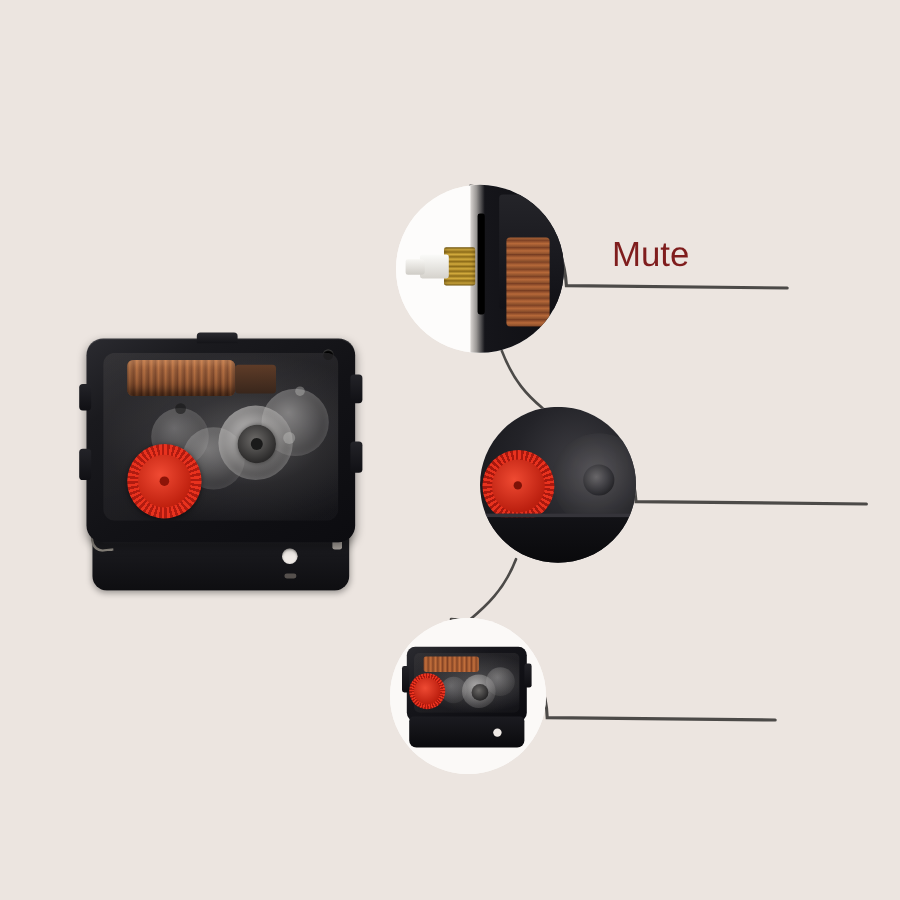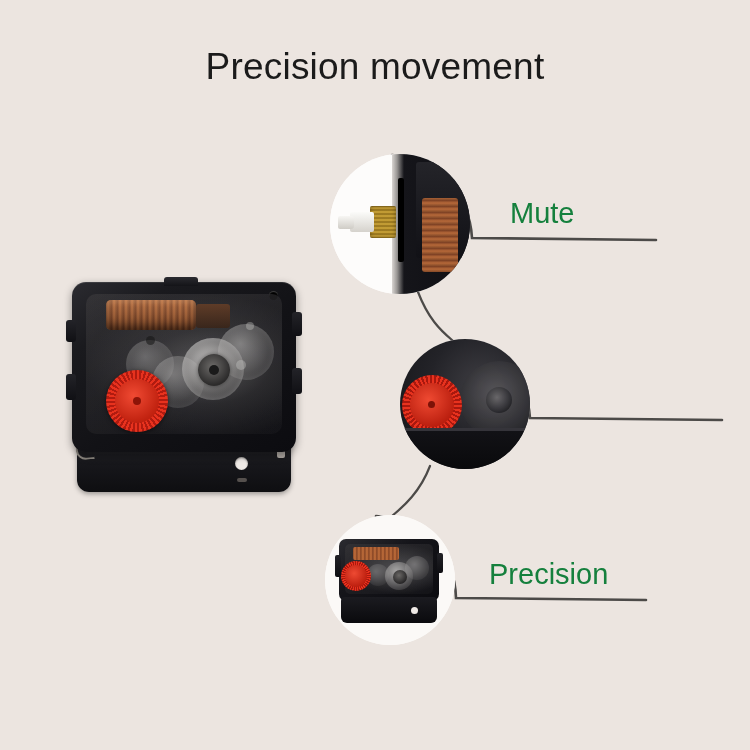--- a/index.html
+++ b/index.html
@@ -417,34 +417,33 @@
     position:absolute;
     left:0; top:0;
     width:750px; height:750px;
     pointer-events:none;
   }
 
   
   .label {
     position:absolute;
     font-size: 29px;
-    color: #15803d;
+    color: #7f1d1d;
     white-space: nowrap;
     font-weight: 400;
   }
   .lbl-mute   { left: 510px; top: 197px; }
   .lbl-energy { left: 551px; top: 378px; }
   .lbl-prec   { left: 489px; top: 558px; }
 </style>
 </head>
 <body>
 
 <div class="canvas">
 
-  <div class="title">Precision movement</div>
 
   <div class="product-main">
     <div class="mv-base">
       <div class="mv-base-hole"></div>
       <div class="mv-base-notch"></div>
       <div class="mv-base-wire"></div>
       <div class="mv-base-clip"></div>
     </div>
 
     <div class="mv-body">
@@ -521,15 +520,14 @@
       <div class="mini-red"></div>
       <div class="mini-base">
         <div class="mini-hole"></div>
       </div>
     </div>
   </div>
 
   <div class="label lbl-mute">Mute</div>
 
 
-  <div class="label lbl-prec">Precision</div>
 
 </div>
 
 </body></html>

